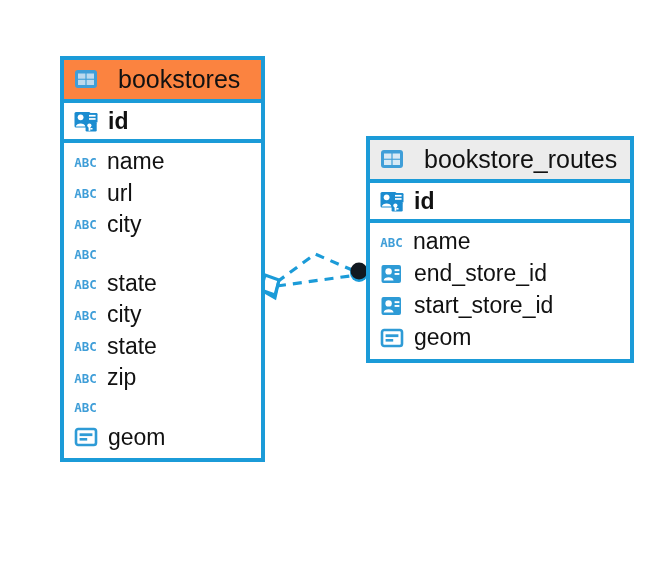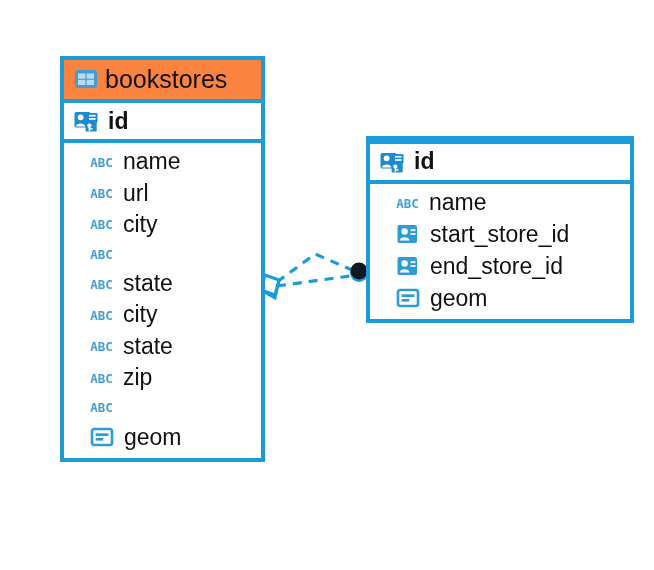--- a/index.html
+++ b/index.html
@@ -37,21 +37,21 @@
   }
   #entity-bookstore-routes {
     left: 366px;
     top: 136px;
     width: 268px;
   }
 
   .entity-header {
     display: flex;
     align-items: center;
-    gap: 6px;
+    gap: 19px;
     padding: 6px 9px 7px 9px;
     box-sizing: border-box;
   }
   .entity-header .entity-title {
     font-size: 25px;
     color: #111111;
     line-height: 1.05;
     white-space: nowrap;
   }
   #entity-bookstores .entity-header {
@@ -59,21 +59,21 @@
   }
   #entity-bookstore-routes .entity-header {
     background: #ececec;
   }
 
   .pk-section {
     border-top: 4px solid #1b9bd8;
     border-bottom: 4px solid #1b9bd8;
   }
   .fields-section {
-    padding: 3px 0 5px 16px;
+    padding: 3px 0 5px 0;
   }
 
   .field-row {
     display: flex;
     align-items: center;
     gap: 9px;
     padding: 3px 9px;
     box-sizing: border-box;
   }
   .pk-section .field-row {
@@ -237,20 +237,30 @@
           <rect x="6.6" y="14" width="7.6" height="2.6" fill="#2e9bd6"></rect>
         </svg>
         <span class="field-label">geom</span>
       </div>
 
     </div>
   </div>
 
   <div class="entity" id="entity-bookstore-routes">
 
+    <div class="entity-header">
+      <svg class="icon" viewBox="0 0 26 26">
+        <rect x="2" y="4" width="22" height="18" rx="3" fill="#3f9ed8"></rect>
+        <rect x="5" y="7.5" width="7.4" height="5.2" fill="#d8e9f5"></rect>
+        <rect x="13.6" y="7.5" width="7.4" height="5.2" fill="#d8e9f5"></rect>
+        <rect x="5" y="13.8" width="7.4" height="5.2" fill="#d8e9f5"></rect>
+        <rect x="13.6" y="13.8" width="7.4" height="5.2" fill="#d8e9f5"></rect>
+      </svg>
+      <span class="entity-title">bookstore_routes</span>
+    </div>
 
     <div class="pk-section">
       <div class="field-row">
         <svg class="icon" viewBox="0 0 26 26">
           <rect x="1.5" y="4" width="16" height="15.5" rx="1.5" fill="#1b8cd0"></rect>
           <circle cx="7.6" cy="9.3" r="2.9" fill="#ffffff"></circle>
           <path d="M 2.8 18.6 C 3.4 14.6 11.8 14.6 12.4 18.6 Z" fill="#ffffff"></path>
           <rect x="14.2" y="5" width="10.3" height="9.6" rx="1.2" fill="#1b8cd0"></rect>
           <rect x="16" y="6.9" width="6.6" height="1.7" fill="#ffffff"></rect>
           <rect x="16" y="10.1" width="6.6" height="1.7" fill="#ffffff"></rect>
@@ -273,32 +283,32 @@
       </div>
 
       <div class="field-row">
         <svg class="icon" viewBox="0 0 26 26">
           <rect x="2.5" y="4" width="19.5" height="18" rx="2" fill="#2e9bd6"></rect>
           <circle cx="9.6" cy="10.4" r="3.2" fill="#ffffff"></circle>
           <path d="M 4.6 19.6 C 5.2 15.2 14 15.2 14.6 19.6 Z" fill="#ffffff"></path>
           <rect x="15.6" y="8.2" width="4.8" height="1.9" fill="#ffffff"></rect>
           <rect x="15.6" y="12" width="4.8" height="1.9" fill="#ffffff"></rect>
         </svg>
-        <span class="field-label">start_store_id</span>
+        <span class="field-label">end_store_id</span>
       </div>
 
       <div class="field-row">
         <svg class="icon" viewBox="0 0 26 26">
           <rect x="2.5" y="4" width="19.5" height="18" rx="2" fill="#2e9bd6"></rect>
           <circle cx="9.6" cy="10.4" r="3.2" fill="#ffffff"></circle>
           <path d="M 4.6 19.6 C 5.2 15.2 14 15.2 14.6 19.6 Z" fill="#ffffff"></path>
           <rect x="15.6" y="8.2" width="4.8" height="1.9" fill="#ffffff"></rect>
           <rect x="15.6" y="12" width="4.8" height="1.9" fill="#ffffff"></rect>
         </svg>
-        <span class="field-label">end_store_id</span>
+        <span class="field-label">start_store_id</span>
       </div>
 
       <div class="field-row">
         <svg class="icon" viewBox="0 0 26 26">
           <rect x="3" y="5" width="20" height="16" rx="2.2" fill="none" stroke="#2e9bd6" stroke-width="2.6"></rect>
           <rect x="6.6" y="9.3" width="12.8" height="2.8" fill="#2e9bd6"></rect>
           <rect x="6.6" y="14" width="7.6" height="2.6" fill="#2e9bd6"></rect>
         </svg>
         <span class="field-label">geom</span>
       </div>

